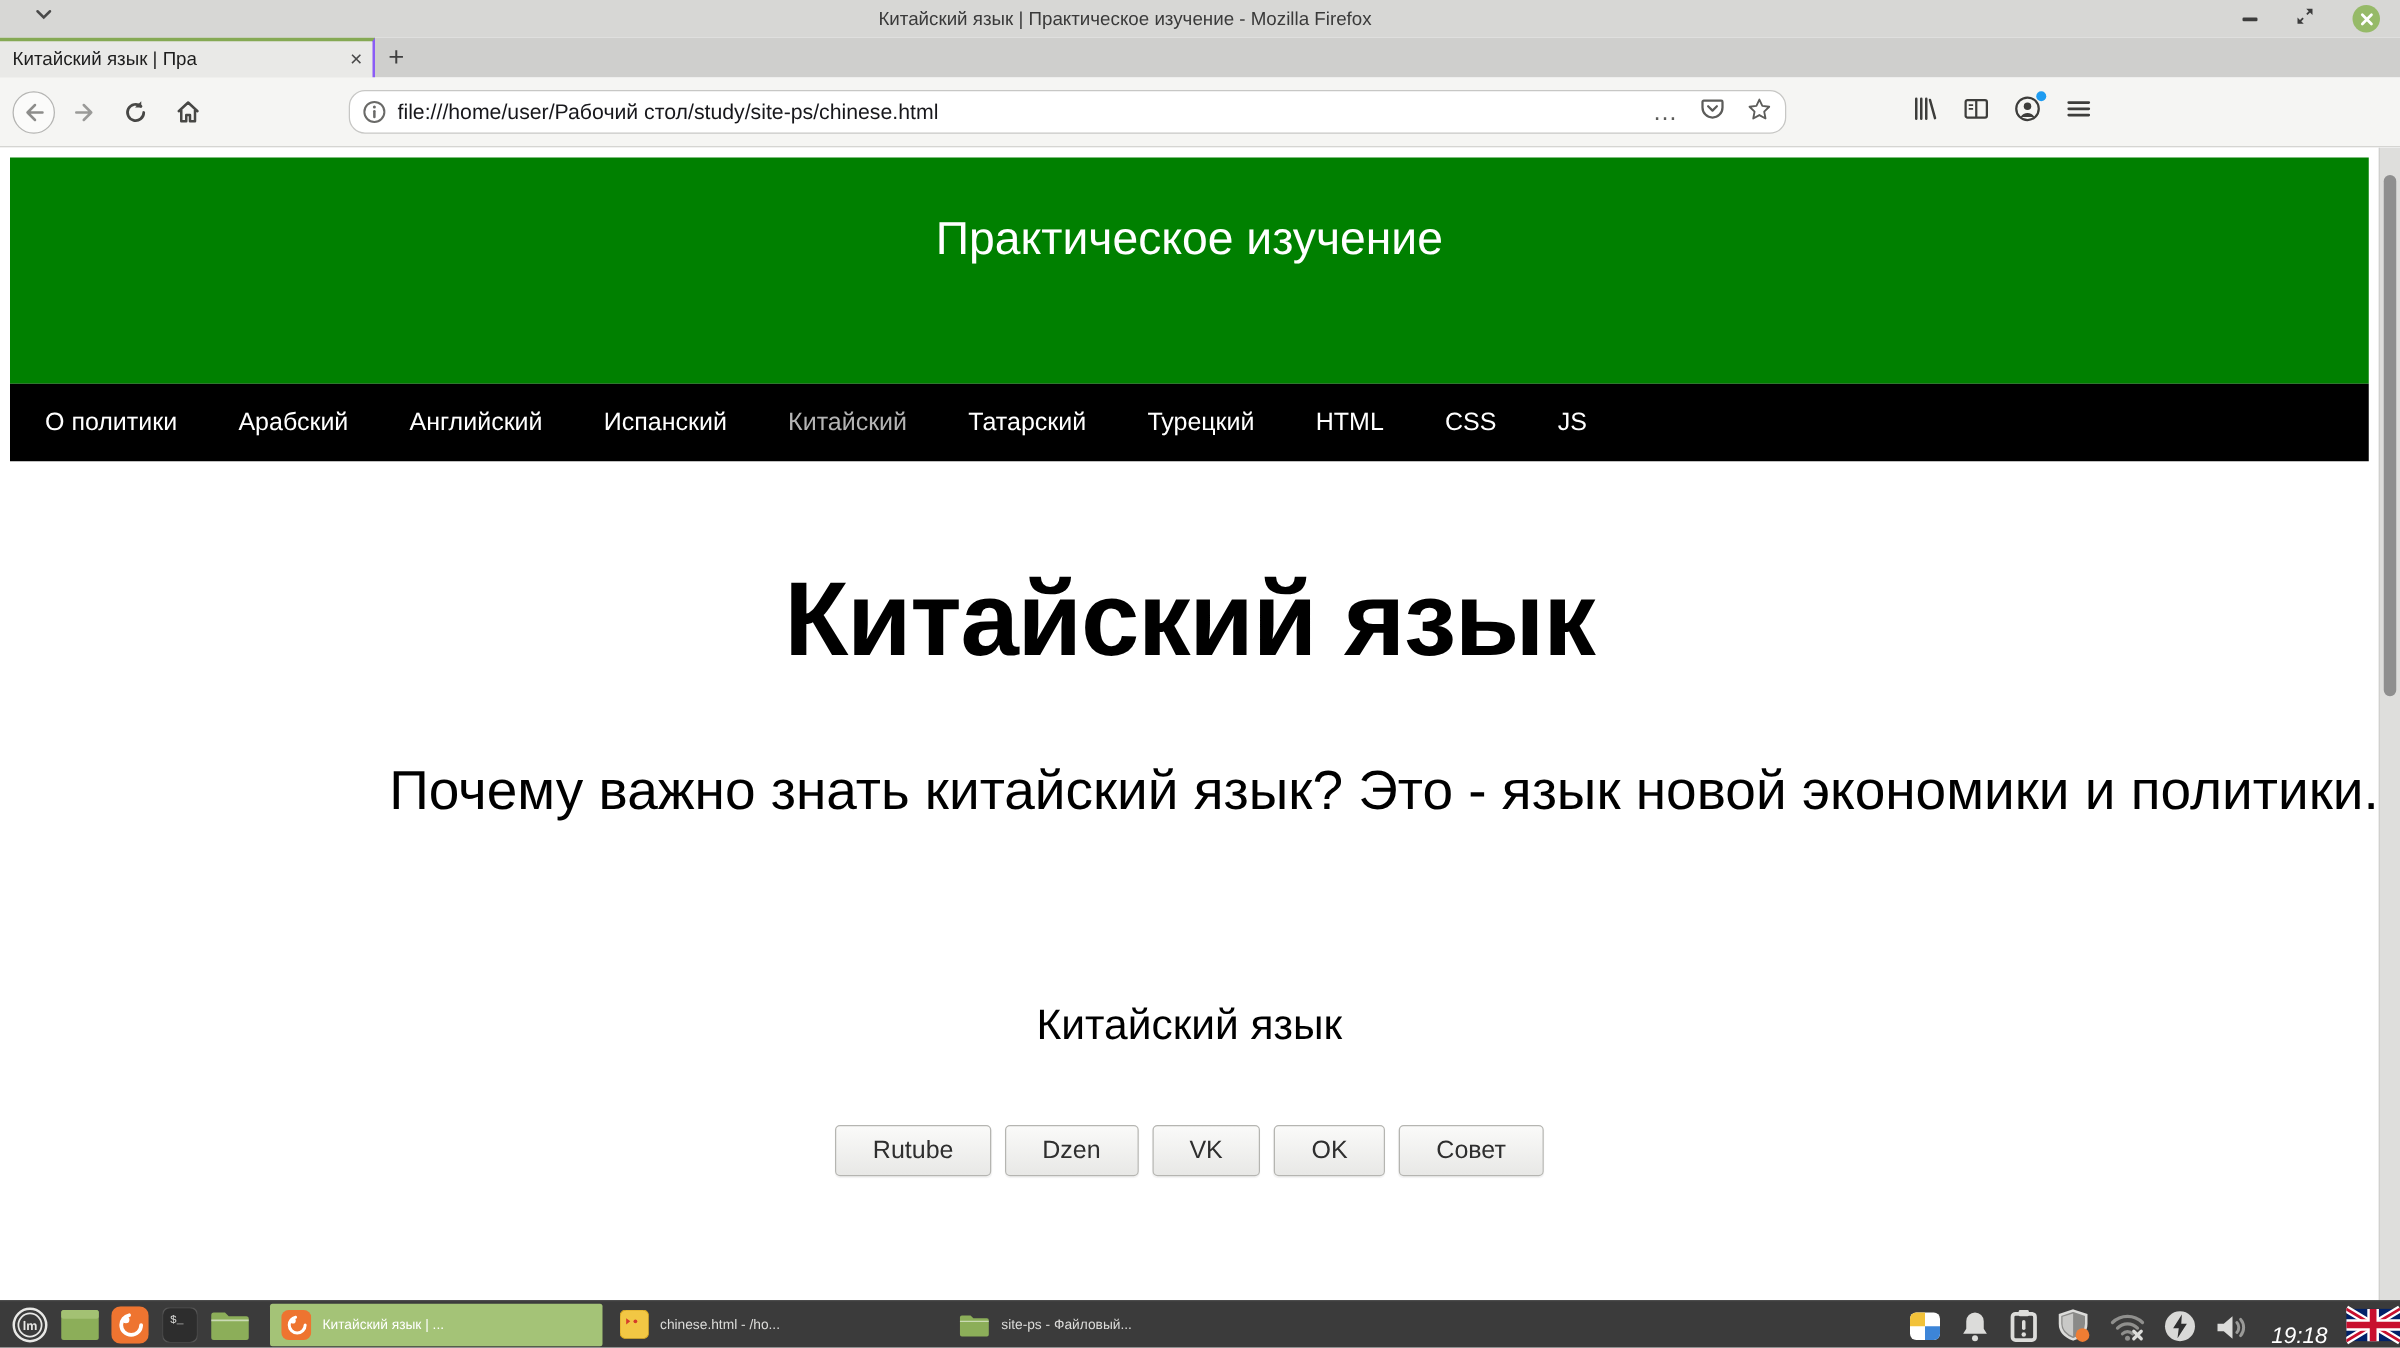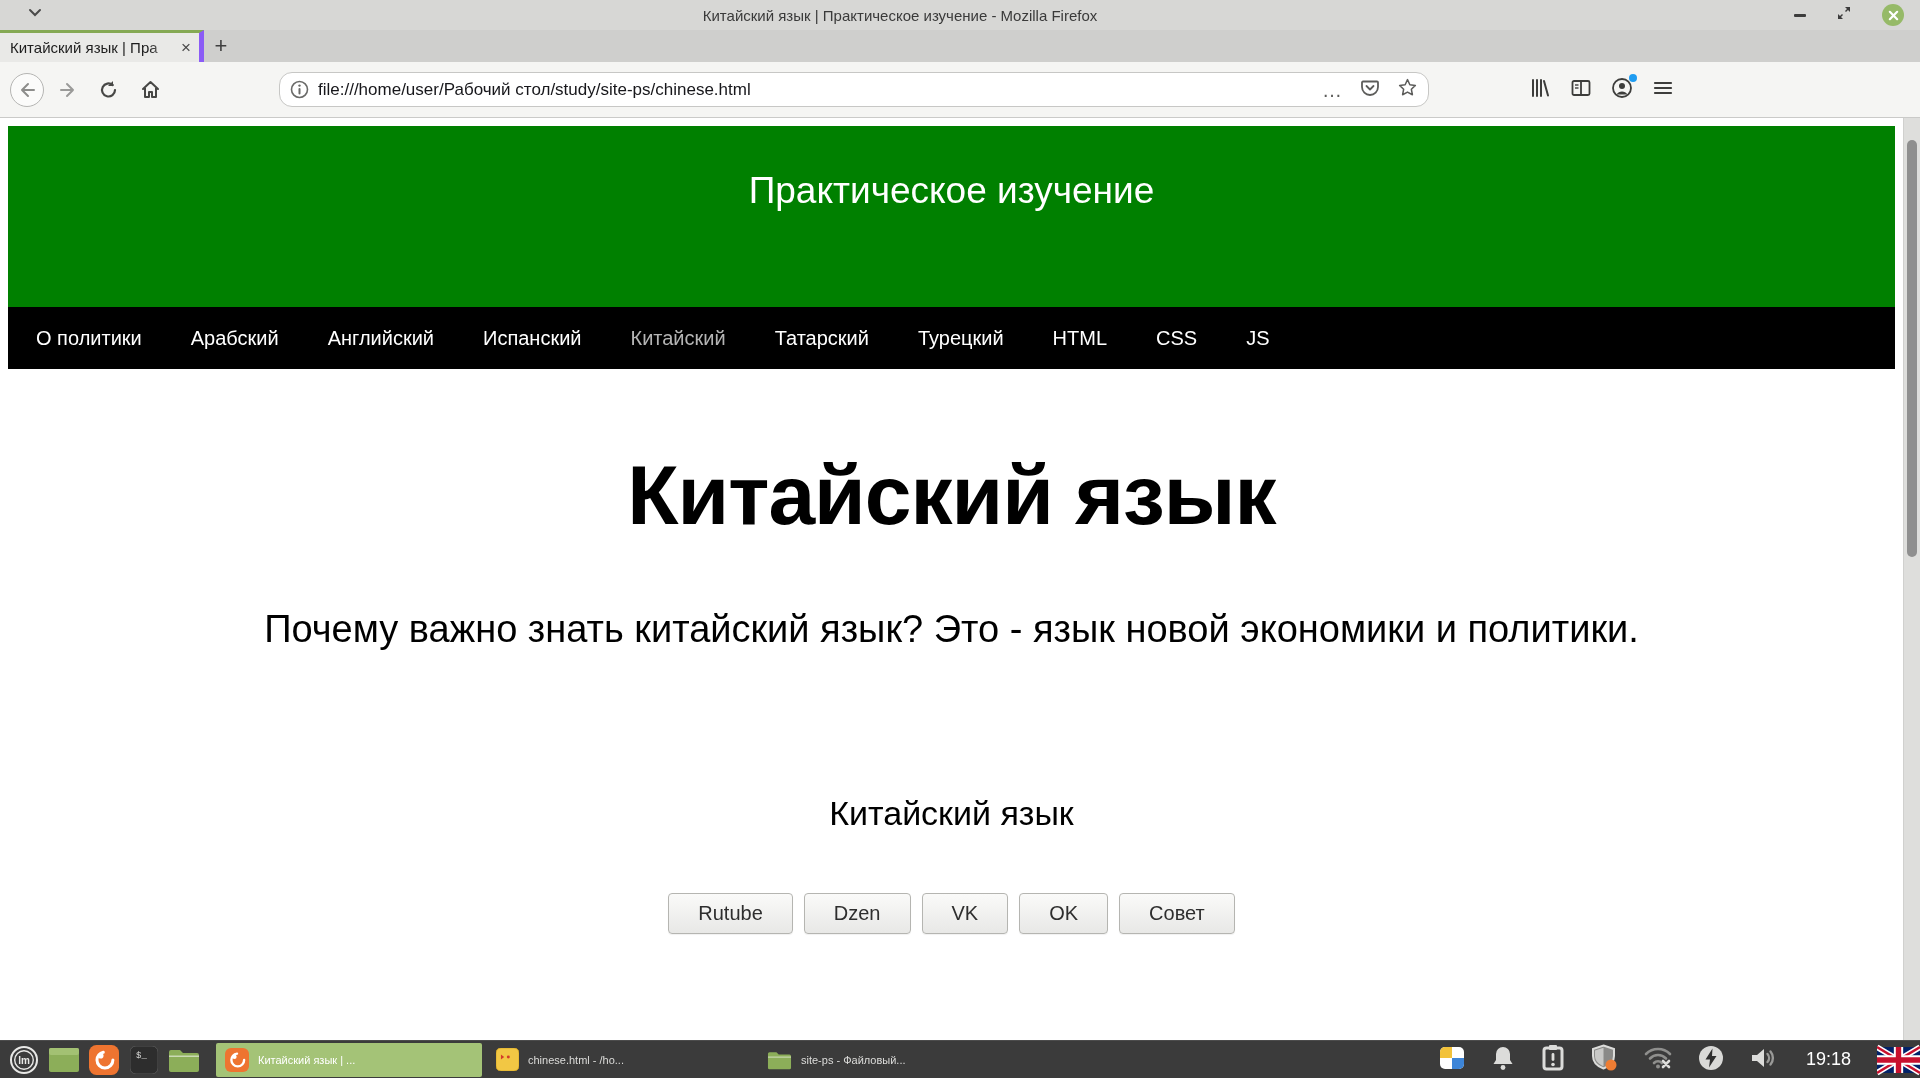--- a/index.html
+++ b/index.html
@@ -10,21 +10,21 @@
   
   .titlebar { height:30px; background:#d7d7d5; position:relative; display:flex; align-items:center; flex:0 0 auto; }
   .tb-chevron { position:absolute; left:28px; top:4px; color:#4a4a4a; }
   .tb-title { position:absolute; left:0; right:120px; text-align:center; font-size:15px; color:#3a3a3a; }
   .win-controls { position:absolute; right:16px; top:0; height:30px; display:flex; align-items:center; gap:30px; }
   .wc-min { width:12px; height:3px; background:#3c3c3c; border-radius:1px; }
   .wc-close { width:22px; height:22px; border-radius:50%; background:#96ba68; display:flex; align-items:center; justify-content:center; color:#fff; font-size:14px; font-weight:bold; line-height:1; }
 
   
   .tabstrip { height:32px; background:#cfcfcd; display:flex; align-items:stretch; flex:0 0 auto; }
-  .tab { width:204px; background:#e9e9e7; border-top:3px solid #85a954; border-right:5px solid #8b5cf6; display:flex; align-items:center; padding:0 8px 0 10px; }
+  .tab { width:300px; background:#e9e9e7; border-top:3px solid #85a954; border-right:2px solid #8b5cf6; display:flex; align-items:center; padding:0 8px 0 10px; }
   .tab-title { flex:1; font-size:15px; color:#1d1d1d; white-space:nowrap; overflow:hidden;
                -webkit-mask-image:linear-gradient(90deg,#000 82%,transparent); mask-image:linear-gradient(90deg,#000 82%,transparent); }
   .tab-close { color:#4a4a4a; font-size:17px; line-height:1; margin-left:2px; }
   .newtab { width:34px; display:flex; align-items:center; justify-content:center; font-size:22px; color:#3f3f3f; font-weight:300; }
 
   
   .toolbar { height:56px; background:#f5f5f3; border-bottom:1px solid #cacac8; display:flex; align-items:center; padding-left:10px; flex:0 0 auto; }
   .nav-btns { display:flex; align-items:center; gap:7px; }
   .tbtn { width:34px; height:34px; display:flex; align-items:center; justify-content:center; border-radius:3px; }
   .back { border:1px solid #b5b5b3; border-radius:50%; background:#fbfbfa; color:#8d8d8b; }
@@ -44,34 +44,34 @@
   .scroll-thumb { position:absolute; left:3px; top:22px; width:10px; height:417px; background:#8f8f8f; border-radius:5px; }
   .pagebody { position:absolute; left:0; right:17px; top:0; bottom:0; overflow:hidden; }
 
   .banner { margin:8px 8px 0; height:181px; text-align:center; }
   .banner-title { color:#fff; font-size:37px; font-weight:400; padding-top:44px; }
   .mainnav { margin:0 8px; height:62px; background:#000; display:flex; align-items:center; gap:49px; padding-left:28px; }
   .mainnav a { font-size:20px; color:#fff; text-decoration:none; white-space:nowrap; }
   .mainnav a.current { color:#b4b4b4; }
 
   .page-heading { font-size:84px; font-weight:bold; color:#000; text-align:center; margin-top:78px; letter-spacing:-1px; }
-  .intro { font-size:38px; color:#000; text-align:center; margin-top:64px; }
+  .intro { font-size:44px; color:#000; text-align:right; margin-top:64px; }
   .subheading { font-size:34px; font-weight:400; color:#000; text-align:center; margin-top:143px; }
   .btn-row { display:flex; justify-content:center; gap:11px; margin-top:60px; }
   .gtk-btn { font-family:"Liberation Sans",sans-serif; font-size:20px; color:#2e2e2e; background:linear-gradient(#fafaf9,#e8e8e6); border:1px solid #b5b5b1; border-radius:4px; padding:8px 29px; box-shadow:0 1px 1px rgba(0,0,0,.06); }
 
   
   .taskbar { height:38px; background:#3b3b3b; border-top:1px solid #4c4c4c; display:flex; align-items:center; padding-left:4px; flex:0 0 auto; }
   .launcher { width:40px; height:38px; display:flex; align-items:center; justify-content:center; }
   .tasklist { display:flex; align-items:center; margin-left:12px; gap:5px; }
   .task { height:34px; width:266px; display:flex; align-items:center; gap:9px; padding:0 9px; border-radius:2px; }
   .task .t-title { font-size:11px; color:#dcdcda; white-space:nowrap; overflow:hidden; flex:1; }
   .task.active { background:#a4c377; }
   .task.active .t-title { color:#fff; }
-  .tray { margin-left:auto; display:flex; align-items:center; gap:26px; }
+  .tray { margin-left:auto; display:flex; align-items:flex-end; gap:15px;font-style:italic; }
   .clock { font-size:18px; color:#fff; margin-left:2px; }
   .flag { width:43px; height:38px; display:block; }
 </style>
 </head>
 <body>
 
 <div class="screen">
 
   <div class="titlebar">
     <span class="tb-chevron">

